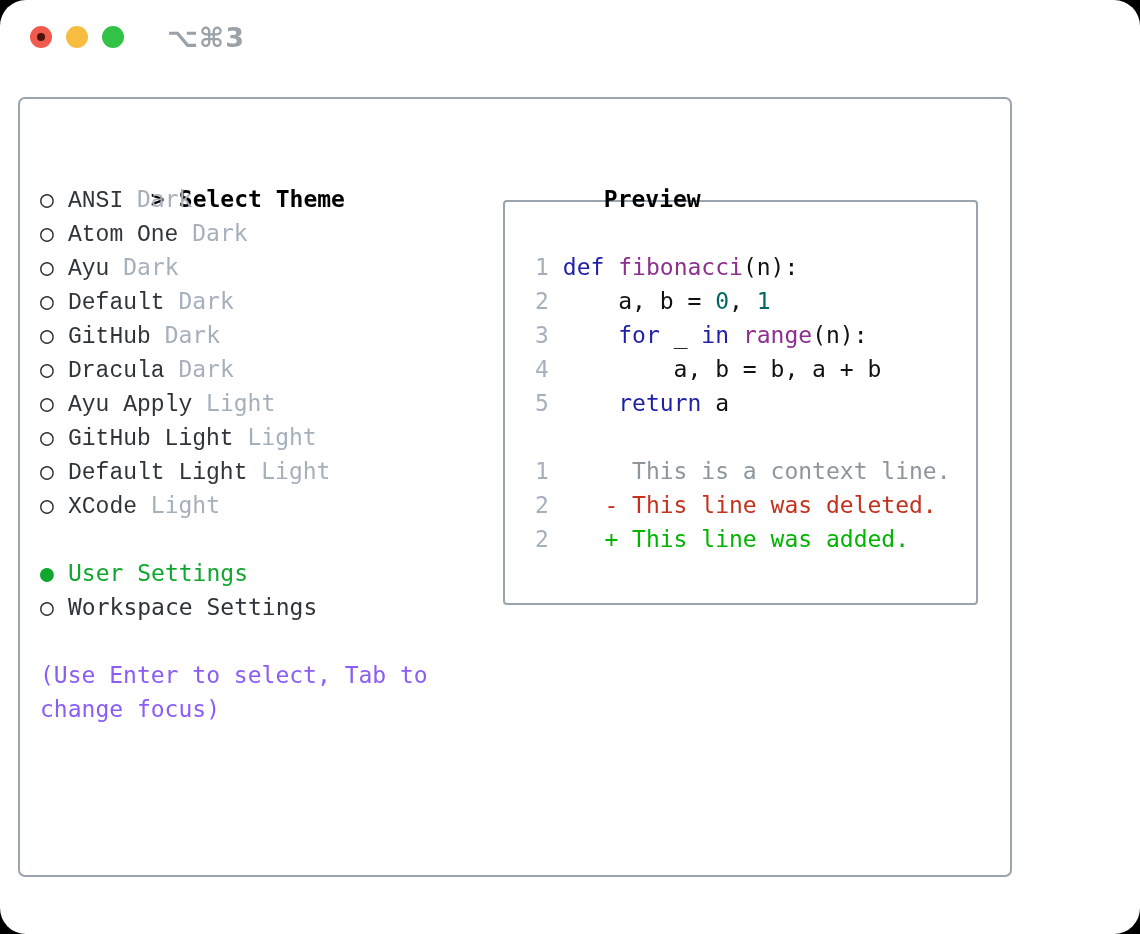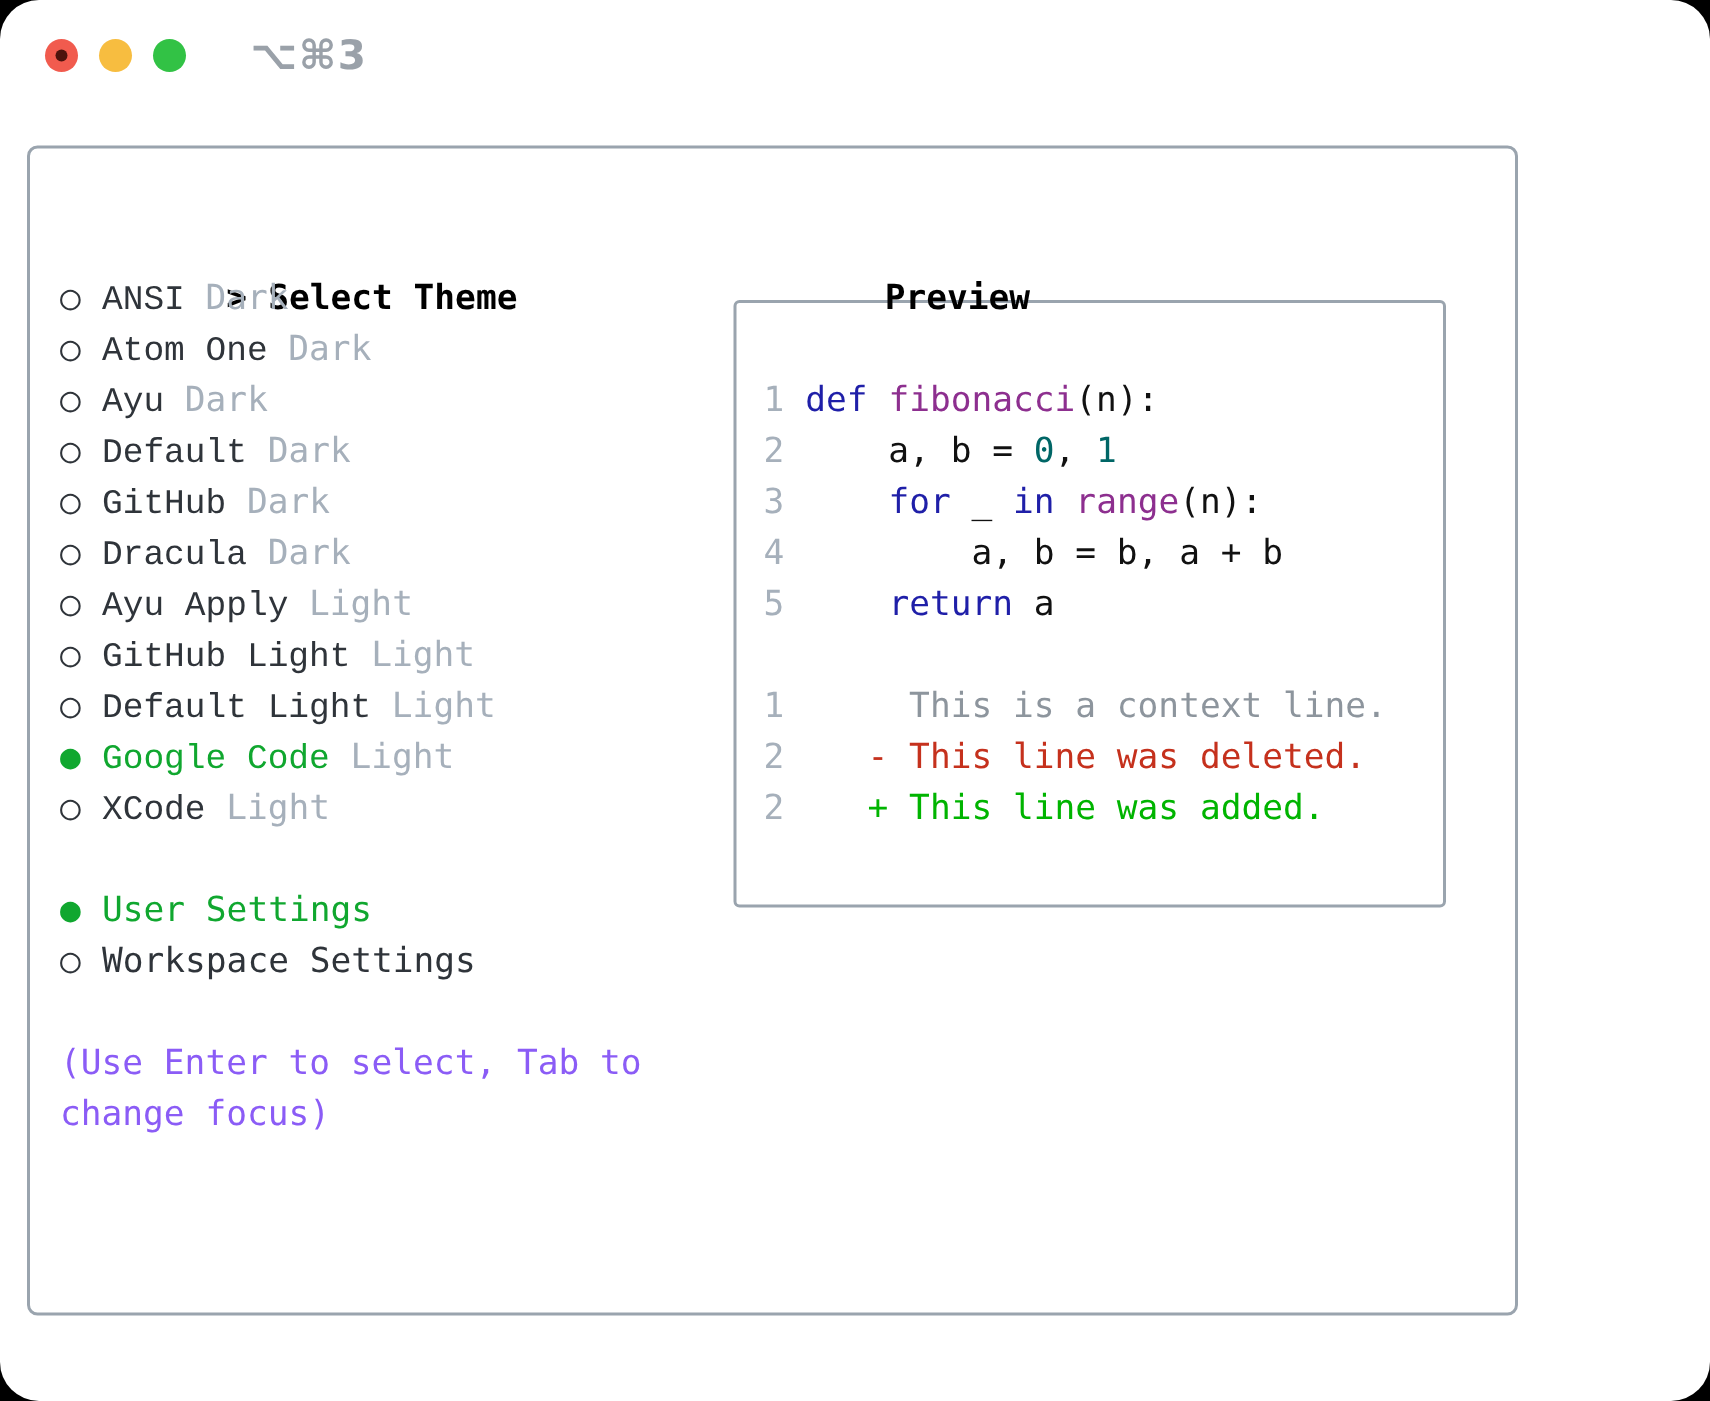--- a/index.html
+++ b/index.html
@@ -46,30 +46,30 @@
   .header-text { color: #000; font-weight: bold; }
   .tname { color: #2f343a; font-family: Liberation Mono, monospace; }
   .tname.sel { color: #10a72f; }
   .variant { color: #a6b0bb; margin-left: 13.8px; }
   .apply-title { color: #16181a; }
   .alabel { color: #2f343a; }
   .alabel.sel { color: #10a72f; }
   .hrow { height: 34px; line-height: 34px; white-space: pre; font-size: 23px; color: #8b5cf6; }
 
   
-  .right-col { position: absolute; left: 459px; top: 49px; }
+  .right-col { position: absolute; left: 473px; top: 49px; }
   .preview-box {
     margin-top: 18px; margin-left: 10px;
     width: 475px; height: 405px;
     border: 2px solid #9aa4ae; border-radius: 4px;
     padding: 48px 0 0 18px;
     background: #fff;
     overflow: hidden;
   }
-  .cline { height: 34px; line-height: 34px; white-space: pre; font-size: 23px; }
+  .cline { height: 34px; line-height: 34px; white-space: pre; font-size: 23px; margin-left: 12px; }
   .lnum { display: inline-block; width: 14px; color: #a6b0bb; }
   .tok-plain   { color: #111111; }
   .tok-keyword { color: #1f1fa8; }
   .tok-type    { color: #8d2f8f; }
   .tok-literal { color: #006666; }
   .tok-context { color: #8d959d; }
   .tok-deleted { color: #c5311d; }
   .tok-added   { color: #00b400; }
 </style>
 </head>
@@ -96,21 +96,20 @@
       <div id="theme-list">
           <div class="row"><span class="marker">○</span><span class="tname">ANSI</span><span class="variant">Dark</span></div>
           <div class="row"><span class="marker">○</span><span class="tname">Atom One</span><span class="variant">Dark</span></div>
           <div class="row"><span class="marker">○</span><span class="tname">Ayu</span><span class="variant">Dark</span></div>
           <div class="row"><span class="marker">○</span><span class="tname">Default</span><span class="variant">Dark</span></div>
           <div class="row"><span class="marker">○</span><span class="tname">GitHub</span><span class="variant">Dark</span></div>
           <div class="row"><span class="marker">○</span><span class="tname">Dracula</span><span class="variant">Dark</span></div>
           <div class="row"><span class="marker">○</span><span class="tname">Ayu Apply</span><span class="variant">Light</span></div>
           <div class="row"><span class="marker">○</span><span class="tname">GitHub Light</span><span class="variant">Light</span></div>
           <div class="row"><span class="marker">○</span><span class="tname">Default Light</span><span class="variant">Light</span></div>
-          <div class="row"><span class="marker sel">●</span><span class="tname sel">Google Code</span><span class="variant">Light</span></div>
           <div class="row"><span class="marker">○</span><span class="tname">XCode</span><span class="variant">Light</span></div>
         </div>
 
       <div class="spacer"></div>
 
 
       <div id="apply-list">
           <div class="row"><span class="marker sel">●</span><span class="alabel sel">User Settings</span></div>
           <div class="row"><span class="marker">○</span><span class="alabel">Workspace Settings</span></div>
         </div>

